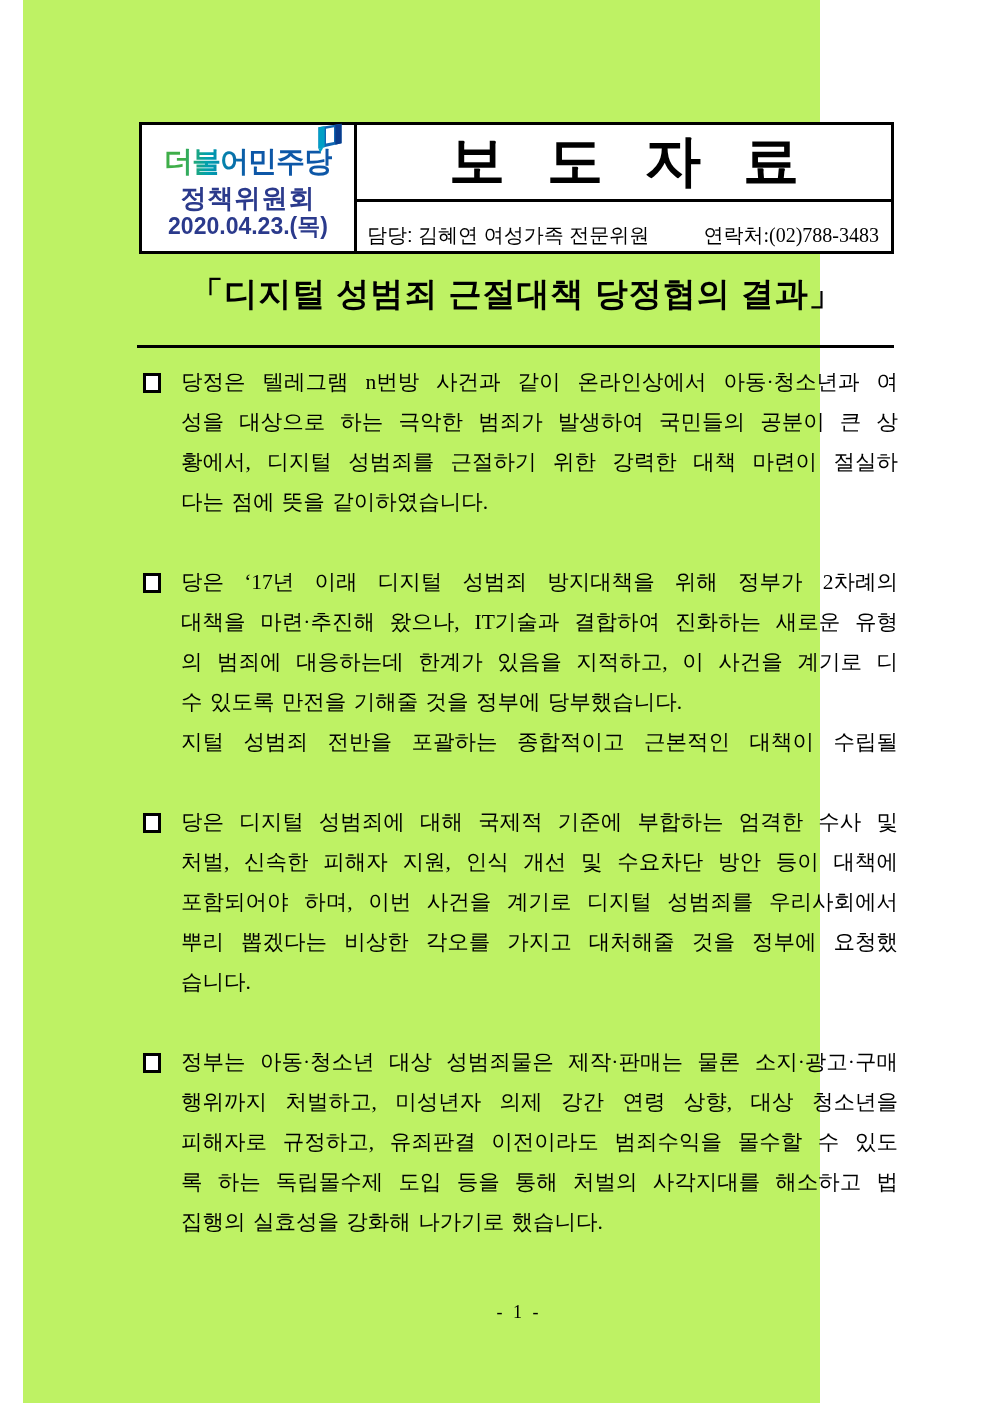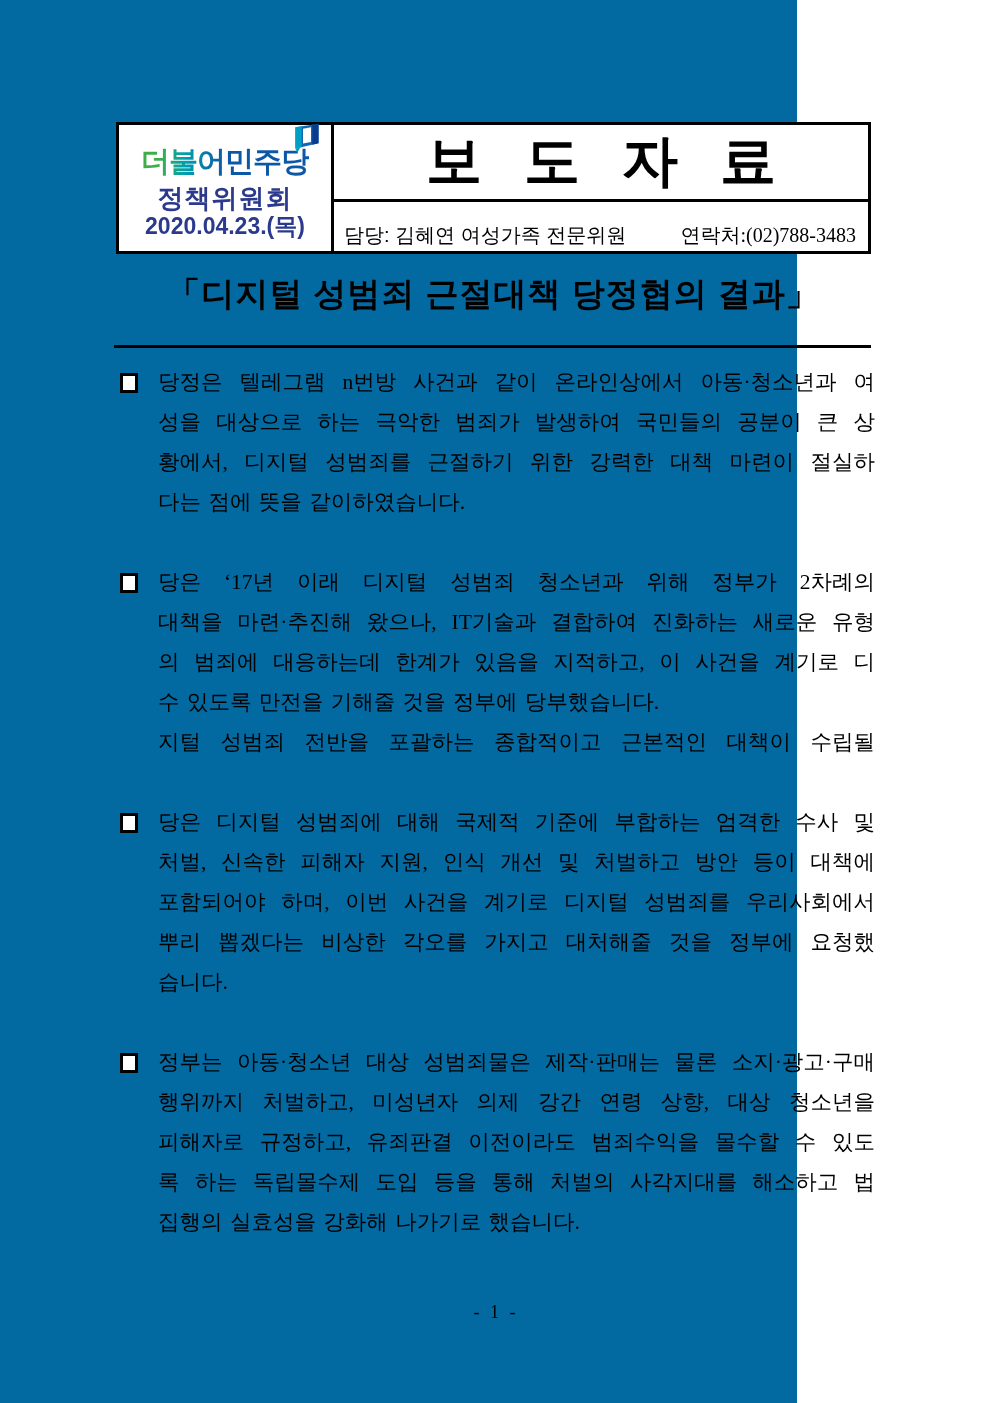--- a/index.html
+++ b/index.html
@@ -12,21 +12,21 @@
     --flag-teal:#00A0C6;
     --ink:#000000;
   }
   html,body{margin:0;padding:0;}
   body{
     width:992px;height:1403px;background:#ffffff;
     font-family:"Liberation Serif", serif;
     color:var(--ink);
     overflow:hidden;
   }
-  .page{position:relative;width:797px;height:1403px;background:#0369a1;}
+  .page{position:relative;width:797px;height:1403px;background:#bef264;margin-left:23px;}
 
   
   .header-table{
     position:absolute;left:116px;top:122px;width:755px;height:132px;
     border:3px solid var(--ink);box-sizing:border-box;display:flex;background:#fff;
   }
   .cell-left{
     width:215px;flex:0 0 215px;border-right:3px solid var(--ink);box-sizing:border-box;
     display:flex;flex-direction:column;align-items:center;justify-content:center;
     padding-top:6px;
@@ -130,30 +130,30 @@
   <div id="paragraphs">
       <div class="para">
         <span class="bullet"></span>
         <div class="line">당정은 텔레그램 n번방 사건과 같이 온라인상에서 아동·청소년과 여</div>
         <div class="line">성을 대상으로 하는 극악한 범죄가 발생하여 국민들의 공분이 큰 상</div>
         <div class="line">황에서, 디지털 성범죄를 근절하기 위한 강력한 대책 마련이 절실하</div>
         <div class="line last">다는 점에 뜻을 같이하였습니다.</div>
       </div>
       <div class="para">
         <span class="bullet"></span>
-        <div class="line">당은 ‘17년 이래 디지털 성범죄 청소년과 위해 정부가 2차례의</div>
+        <div class="line">당은 ‘17년 이래 디지털 성범죄 방지대책을 위해 정부가 2차례의</div>
         <div class="line">대책을 마련·추진해 왔으나, IT기술과 결합하여 진화하는 새로운 유형</div>
         <div class="line">의 범죄에 대응하는데 한계가 있음을 지적하고, 이 사건을 계기로 디</div>
         <div class="line last">수 있도록 만전을 기해줄 것을 정부에 당부했습니다.</div>
         <div class="line">지털 성범죄 전반을 포괄하는 종합적이고 근본적인 대책이 수립될</div>
       </div>
       <div class="para">
         <span class="bullet"></span>
         <div class="line">당은 디지털 성범죄에 대해 국제적 기준에 부합하는 엄격한 수사 및</div>
-        <div class="line">처벌, 신속한 피해자 지원, 인식 개선 및 처벌하고 방안 등이 대책에</div>
+        <div class="line">처벌, 신속한 피해자 지원, 인식 개선 및 수요차단 방안 등이 대책에</div>
         <div class="line">포함되어야 하며, 이번 사건을 계기로 디지털 성범죄를 우리사회에서</div>
         <div class="line">뿌리 뽑겠다는 비상한 각오를 가지고 대처해줄 것을 정부에 요청했</div>
         <div class="line last">습니다.</div>
       </div>
       <div class="para">
         <span class="bullet"></span>
         <div class="line">정부는 아동·청소년 대상 성범죄물은 제작·판매는 물론 소지·광고·구매</div>
         <div class="line">행위까지 처벌하고, 미성년자 의제 강간 연령 상향, 대상 청소년을</div>
         <div class="line">피해자로 규정하고, 유죄판결 이전이라도 범죄수익을 몰수할 수 있도</div>
         <div class="line">록 하는 독립몰수제 도입 등을 통해 처벌의 사각지대를 해소하고 법</div>

